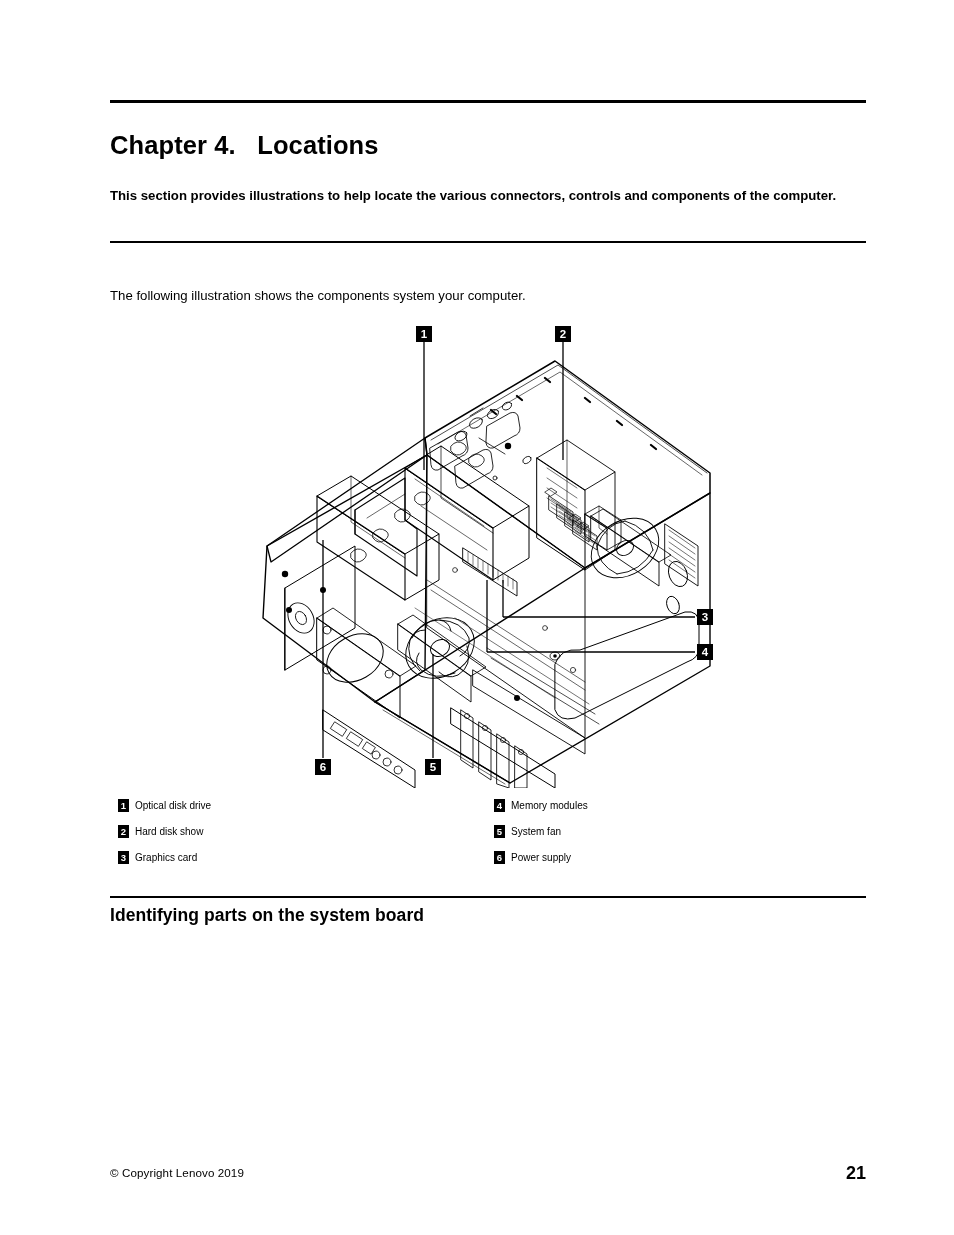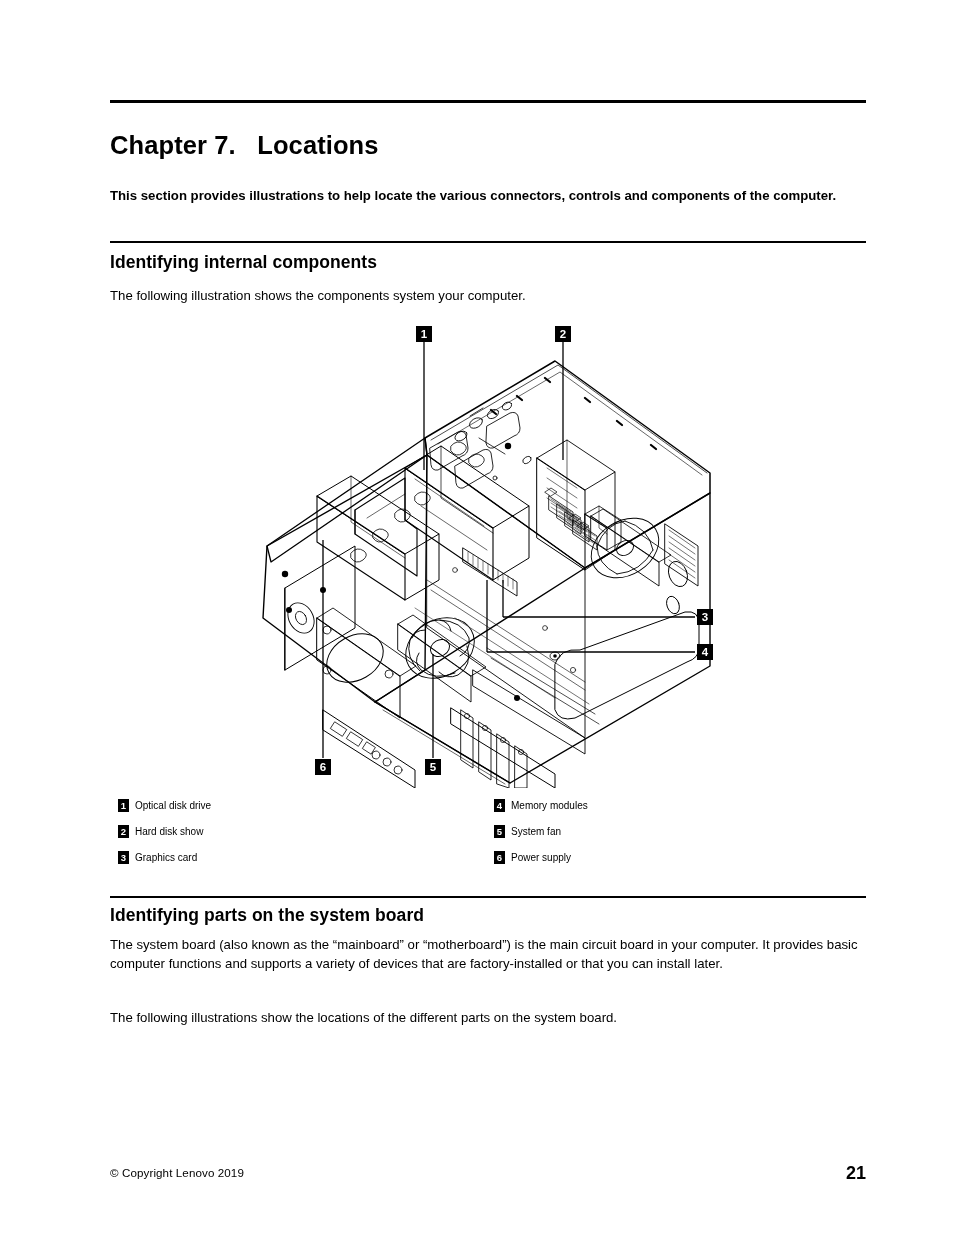--- a/index.html
+++ b/index.html
@@ -150,26 +150,25 @@
     text-align: center;
   }
 </style>
 </head>
 <body>
 
 <div class="page">
 
   <div class="rule-thick" style="top:100px;"></div>
 
-  <div class="chapter-title">Chapter 7.   Locations</div>
+  <div class="chapter-title">Chapter 4.   Locations</div>
 
   <div class="body-text" style="top:186px;font-weight:bold;">This section provides illustrations to help locate the various connectors, controls and components of the computer.</div>
 
   <div class="rule-thin" style="top:241px;"></div>
-  <div class="section-heading" style="top:252px;">Identifying internal components</div>
   <div class="body-text" style="top:286px;">The following illustration shows the components system your computer.</div>
 
   <div class="figure">
     <svg width="470" height="470" viewBox="0 0 470 470">
       <g fill="none" stroke="#000" stroke-width="1.1" stroke-linecap="round" stroke-linejoin="round">
 
         <path d="M 170 120 L 300 43 L 455 155 L 455 175 L 330 250 L 172 137 Z" stroke-width="1.5"></path>
 
         <path d="M 12 228 L 170 120 L 172 137 L 16 244 Z" stroke-width="1.3"></path>
 
@@ -403,19 +402,17 @@
       </div>
       <div class="legend-row">
         <span class="legend-badge">6</span>
         <span class="legend-label">Power supply</span>
       </div>
     </div>
   </div>
 
   <div class="rule-thin" style="top:896px;"></div>
   <div class="section-heading" style="top:905px;">Identifying parts on the system board</div>
-  <div class="body-text" style="top:935px;">The system board (also known as the “mainboard” or “motherboard”) is the main circuit board in your computer. It provides basic computer functions and supports a variety of devices that are factory-installed or that you can install later.</div>
-  <div class="body-text" style="top:1008px;">The following illustrations show the locations of the different parts on the system board.</div>
 
   <div class="footer-copyright">© Copyright Lenovo 2019</div>
   <div class="footer-pageno">21</div>
 
 </div>
 
 </body></html>

